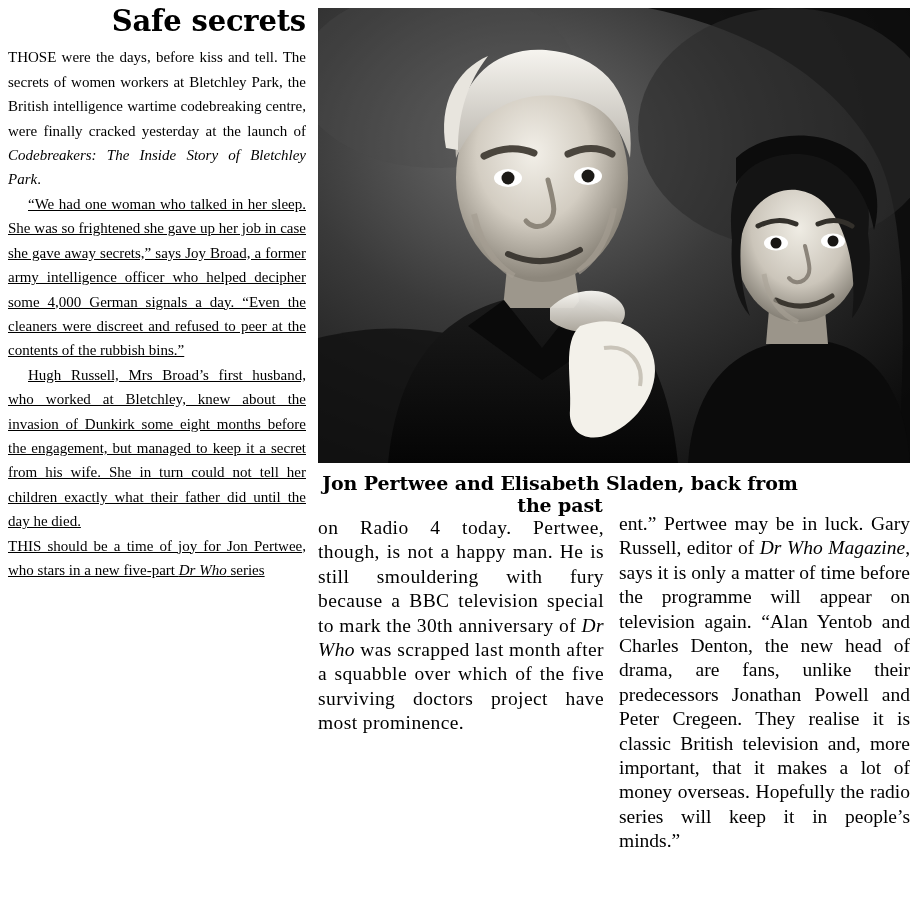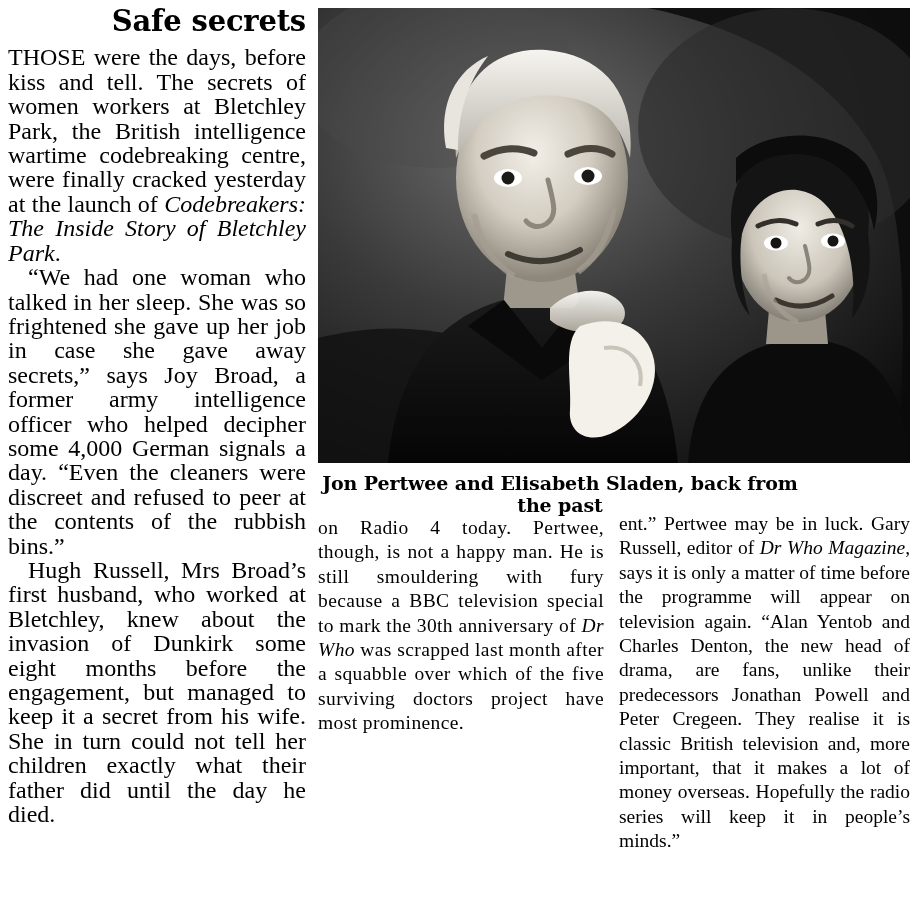--- a/index.html
+++ b/index.html
@@ -44,31 +44,32 @@
     line-height: 24.6px;
     text-align: justify;
     text-justify: inter-word;
     hyphens: manual;
   }
   .col p.indent {
     text-indent: 20px;
   }
   .col p + p {
     margin-top: 0;
+    text-decoration: underline;
   }
   i { font-style: italic; }
 
   
   #col-left {
     position: absolute;
     left: 8px;
     top: 6px;
     width: 298px;
   }
-  #col-left p { font-size: 24px; line-height: 24.4px; }
+  #col-left p { font-size: 15px; line-height: 24.4px; }
 
   
   #photo-block {
     position: absolute;
     left: 318px;
     top: 8px;
     width: 484px;
   }
   #photo {
     width: 592px;
@@ -116,20 +117,21 @@
   <div id="col-left" class="col">
     <h1 class="headline">Safe secrets</h1>
 
     <p><span>THOSE were the days, before kiss and tell. The secrets of women workers at Bletchley Park, the British intelligence wartime codebreaking centre, were finally cracked yesterday at the launch of </span><i>Codebreakers: The Inside Story of Bletchley Park</i><span>.</span></p>
 
     <p class="indent">“We had one woman who talked in her sleep. She was so frightened she gave up her job in case she gave away secrets,” says Joy Broad, a former army intelligence officer who helped decipher some 4,000 German signals a day. “Even the cleaners were discreet and refused to peer at the contents of the rubbish bins.”</p>
 
     <p class="indent">Hugh Russell, Mrs Broad’s first husband, who worked at Bletchley, knew about the invasion of Dunkirk some eight months before the engagement, but managed to keep it a secret from his wife. She in turn could not tell her children exactly what their father did until the day he died.</p>
 
 
+    <p><span>THIS should be a time of joy for Jon Pertwee, who stars in a new five-part </span><i>Dr Who</i><span> series</span></p>
   </div>
 
   <div id="photo-block">
     <div id="photo">
       <svg viewBox="0 0 592 455" preserveAspectRatio="none" aria-hidden="true">
         <defs>
           <radialGradient id="gBack" cx="35%" cy="30%" r="85%">
             <stop offset="0%" stop-color="#6d6d6d"></stop>
             <stop offset="45%" stop-color="#3a3a3a"></stop>
             <stop offset="100%" stop-color="#0d0d0d"></stop>

